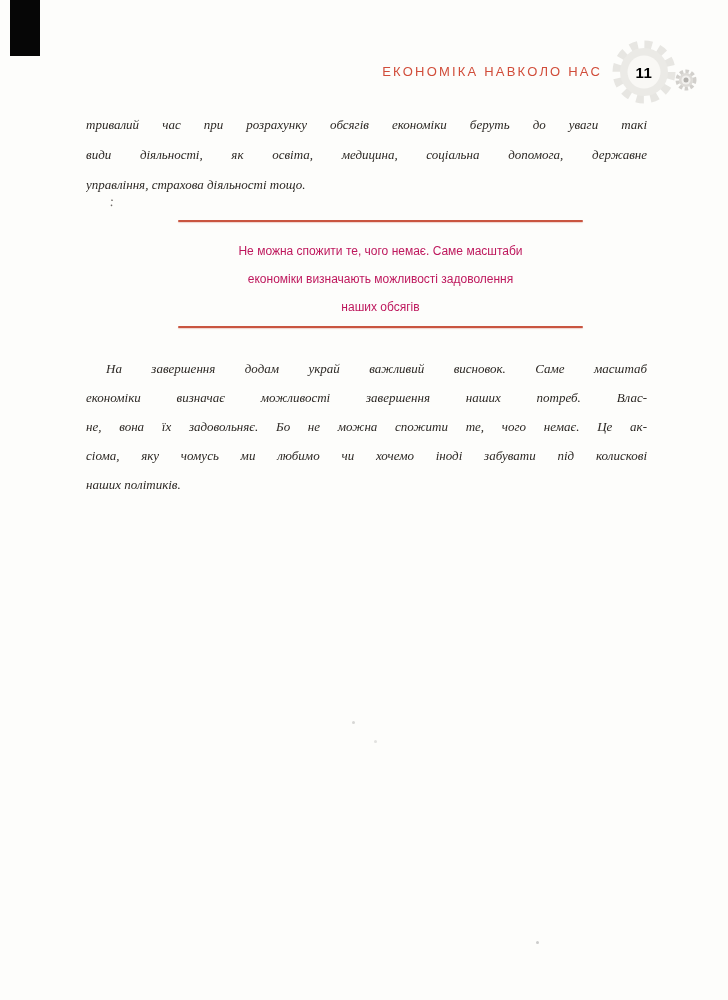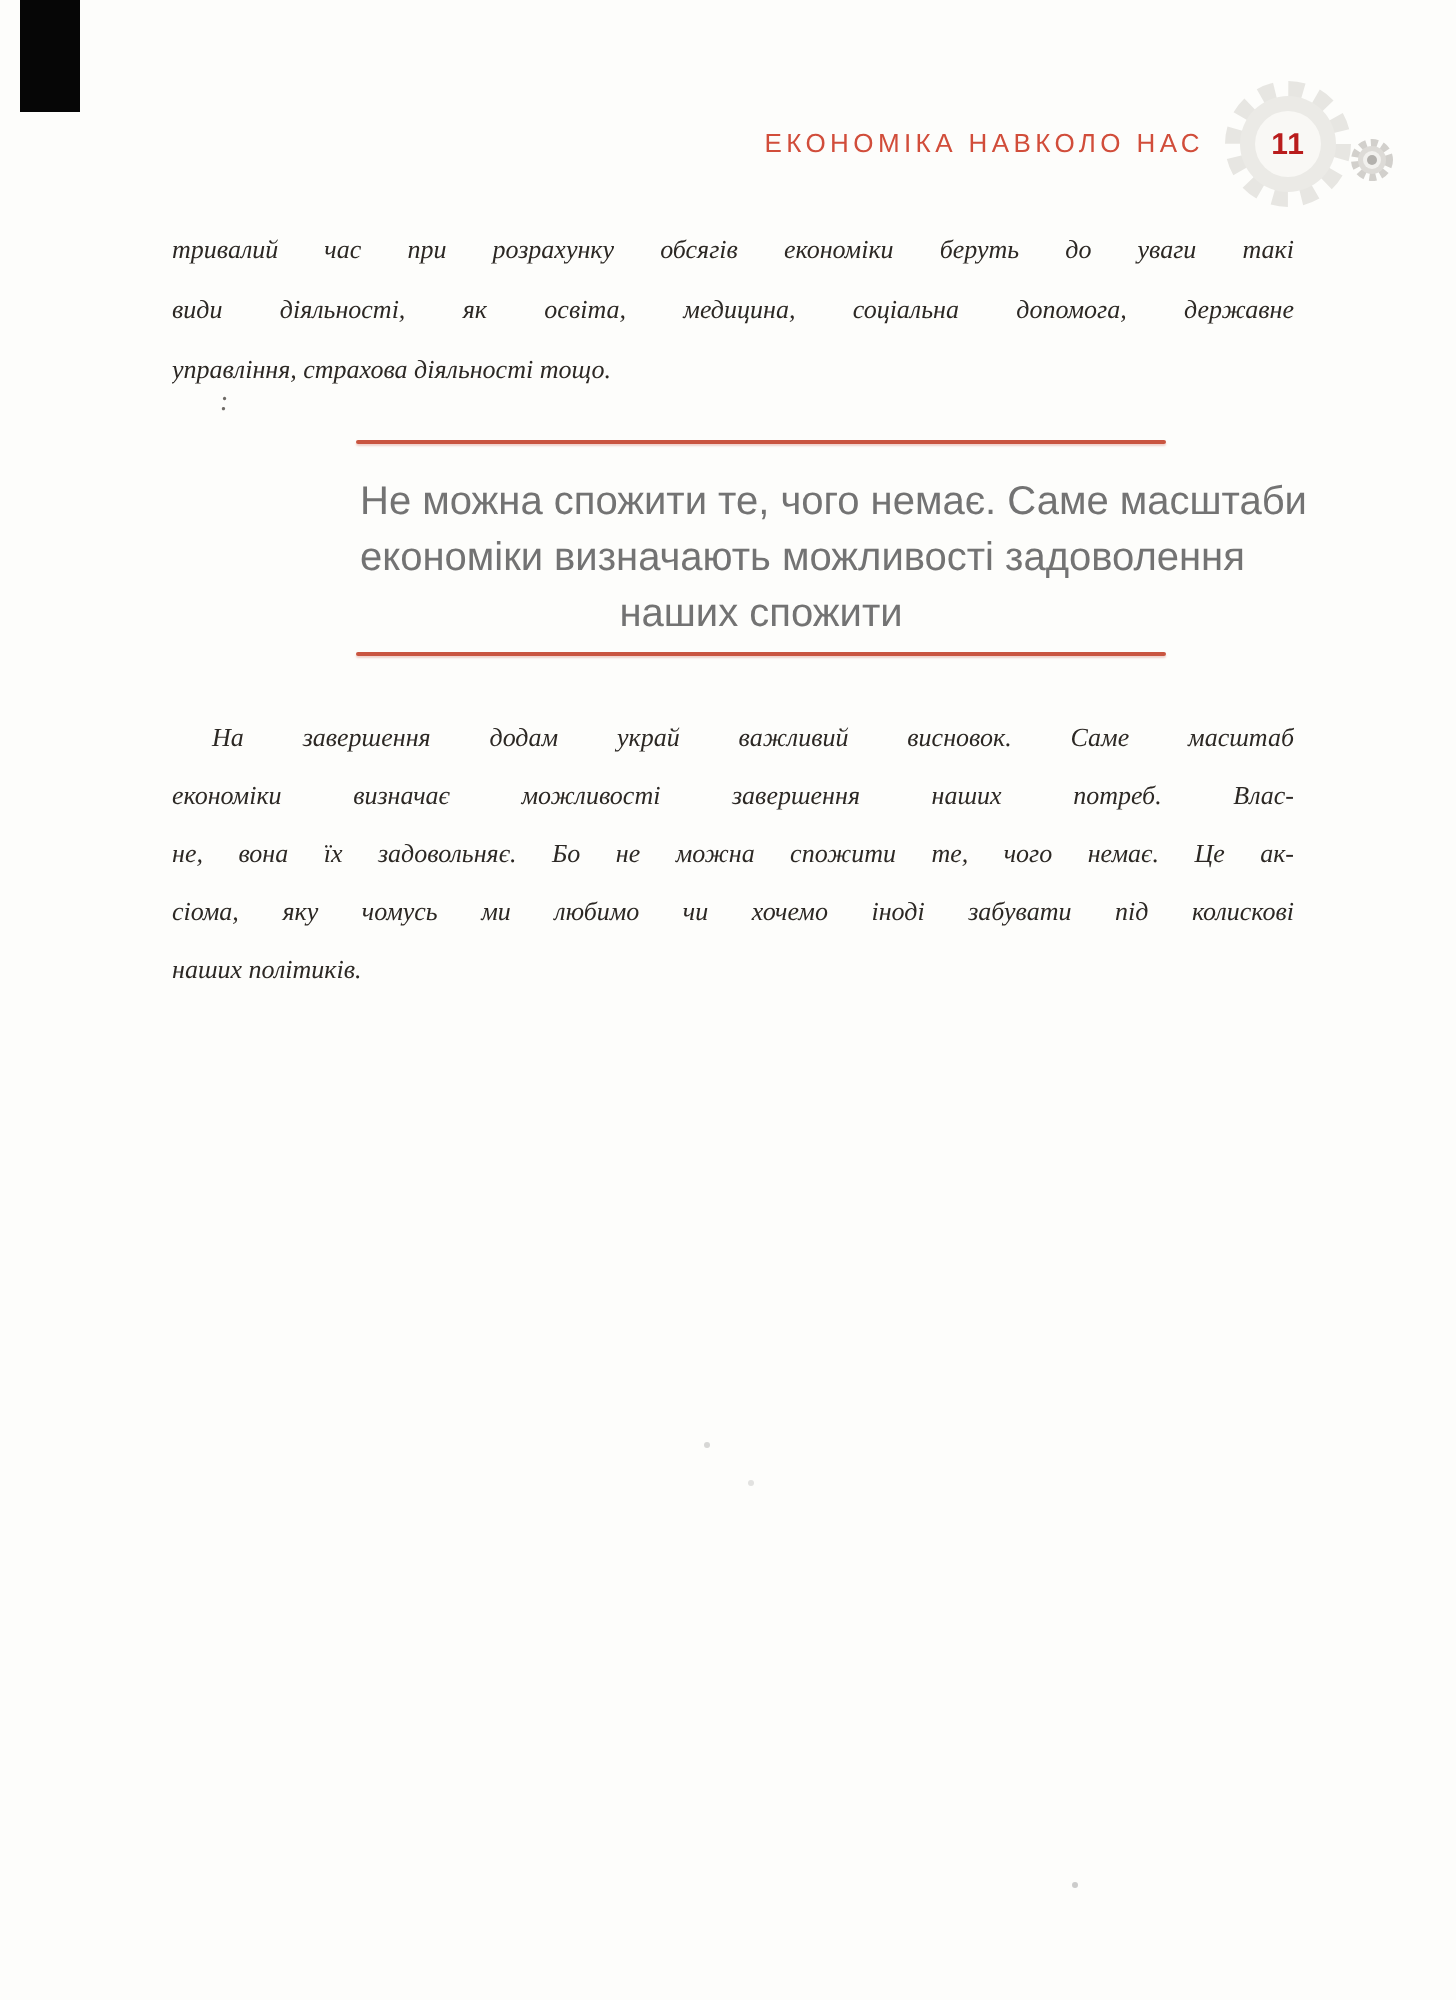--- a/index.html
+++ b/index.html
@@ -22,21 +22,21 @@
     font-family:"Liberation Sans","DejaVu Sans",sans-serif;
     font-weight:normal;font-size:13px;letter-spacing:2.2px;
     color:#d14d3a;white-space:nowrap;
   }
   .gear-big{position:absolute;left:612px;top:40px;width:64px;height:64px;}
   .gear-small{position:absolute;left:674px;top:68px;width:24px;height:24px;}
   .page-num{
     position:absolute;left:612px;top:40px;width:64px;height:64px;
     display:flex;align-items:center;justify-content:center;
     font-family:"Liberation Sans","DejaVu Sans",sans-serif;
-    font-weight:bold;font-size:15px;color:#b91c1c;letter-spacing:.5px;
+    font-weight:bold;font-size:15px;color:#000000;letter-spacing:.5px;
   }
   
   .para{position:absolute;left:86px;width:561px;font-size:13px;font-style:italic;}
   .para .pline{
     height:30px;line-height:30px;white-space:nowrap;
     text-align:justify;text-align-last:justify;overflow:hidden;
   }
   .para .pline.last{text-align-last:left;}
   .para.p1{top:110px;}
   .para.p2{top:354px;}
@@ -45,21 +45,21 @@
   
   .quote{position:absolute;left:178px;top:220px;width:405px;}
   .rule{height:2px;background:#c95540;border-radius:1px;box-shadow:0 1px 1px rgba(201,85,64,.25);}
   .rule.top{margin-bottom:15px;}
   .rule.bottom{margin-top:5px;}
   .quote .qbody{padding:0 2px;}
   .quote .pline{
     height:28px;line-height:28px;white-space:nowrap;
     text-align:center;text-align-last:center;
     font-family:"Liberation Sans","DejaVu Sans",sans-serif;
-    font-size:20px;color:#737373;
+    font-size:12px;color:#be185d;
   }
 </style>
 </head>
 <body>
 
 <div class="page">
 
   <div class="corner-mark"></div>
   <span class="colon-mark">:</span>
   <div class="speck s1"></div>
@@ -86,21 +86,21 @@
       <div class="pline first">тривалий час при розрахунку обсягів економіки беруть до уваги такі</div>
       <div class="pline">види діяльності, як освіта, медицина, соціальна допомога, державне</div>
       <div class="pline last">управління, страхова діяльності тощо.</div>
     </div>
 
   <div class="quote">
     <div class="rule top"></div>
     <div class="qbody">
         <div class="pline first">Не можна спожити те, чого немає. Саме масштаби</div>
         <div class="pline">економіки визначають можливості задоволення</div>
-        <div class="pline last">наших спожити</div>
+        <div class="pline last">наших обсягів</div>
       </div>
     <div class="rule bottom"></div>
   </div>
 
   <div class="para p2">
       <div class="pline first">На завершення додам украй важливий висновок. Саме масштаб</div>
       <div class="pline">економіки визначає можливості завершення наших потреб. Влас-</div>
       <div class="pline">не, вона їх задовольняє. Бо не можна спожити те, чого немає. Це ак-</div>
       <div class="pline">сіома, яку чомусь ми любимо чи хочемо іноді забувати під колискові</div>
       <div class="pline last">наших політиків.</div>

